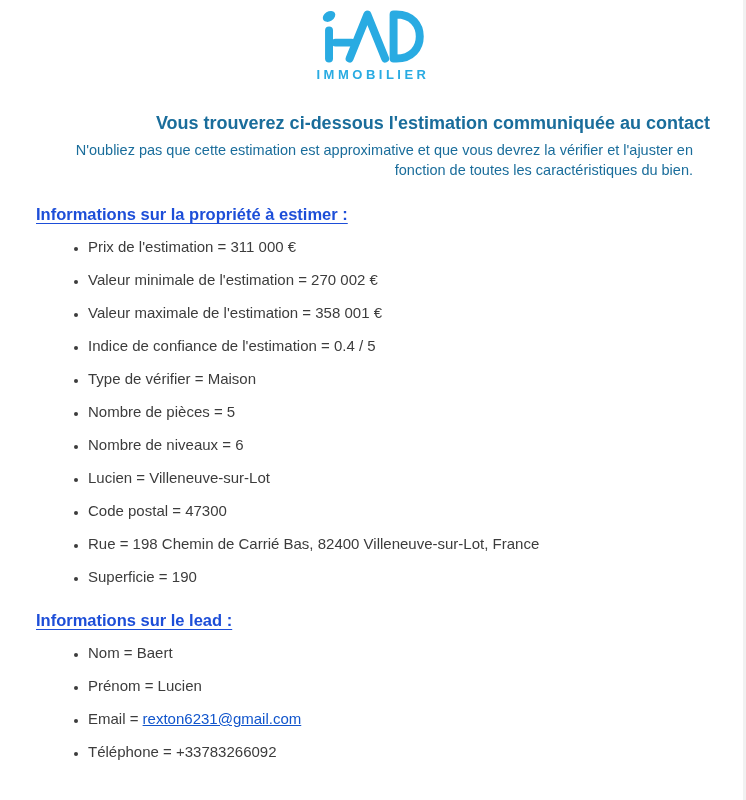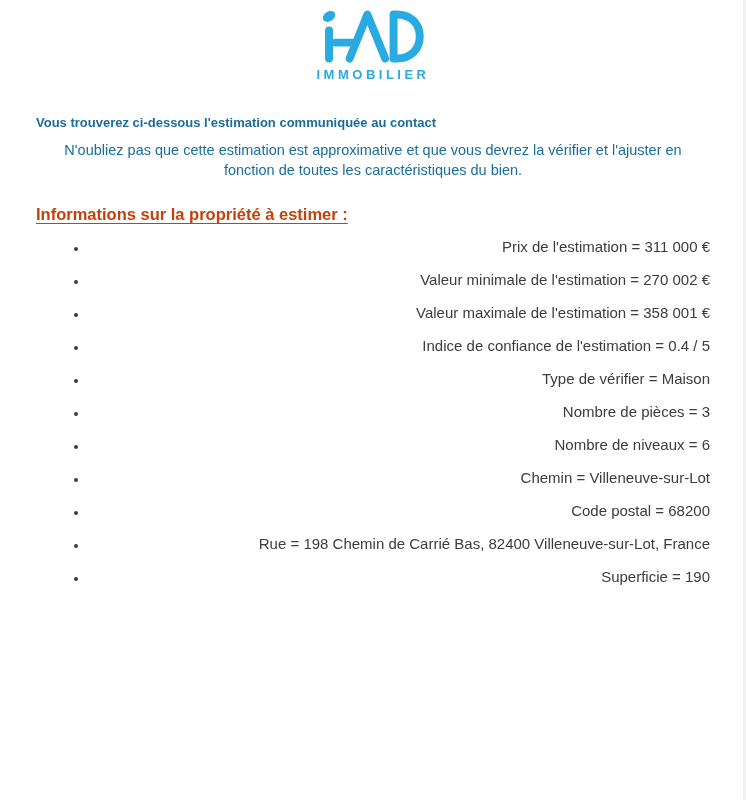--- a/index.html
+++ b/index.html
@@ -24,49 +24,48 @@
   .logo-sub{
     color:var(--brand);
     font-weight:bold;
     font-size:13px;
     letter-spacing:3.5px;
     margin-top:1px;
     text-align:center;
   }
   h1.title{
     margin:30px 0 0 0;
-    text-align:left;
+    text-align:right;
     color:var(--head);
-    font-size:13px;
+    font-size:18px;
     line-height:22px;
     font-weight:bold;
   }
   p.note{
     margin:6px auto 0 auto;
-    text-align:center;
+    text-align:right;
     color:var(--head);
     font-size:14.5px;
     line-height:20px;
     max-width:640px;
   }
   h2.section-heading{
     margin:24px 0 0 0;
     font-size:16.5px;
     line-height:20px;
     font-weight:bold;
-    color:#c2410c;
+    color:#1d4ed8;
     text-decoration:underline;
     text-underline-offset:3px;
   }
   h2.section-heading + ul{margin-top:14px;}
   ul.section-list{
     margin:14px 0 0 0;
     padding:0 0 0 52px;
     list-style:disc outside;
-    text-align:right;
   }
   ul.section-list li{
     font-size:15px;
     line-height:18px;
     margin-bottom:15px;
     color:var(--text);
   }
   ul.section-list li::marker{color:var(--text);font-size:12px;}
   a.email-link{color:var(--link);text-decoration:underline;cursor:pointer;}
   .scroll-strip{
@@ -96,24 +95,31 @@
   <p class="note">N'oubliez pas que cette estimation est approximative et que vous devrez la vérifier et l'ajuster en fonction de toutes les caractéristiques du bien.</p>
 
   <div id="sections">
       <h2 class="section-heading">Informations sur la propriété à estimer :</h2>
       <ul class="section-list">
         <li>Prix de l'estimation = 311 000 €</li>
         <li>Valeur minimale de l'estimation = 270 002 €</li>
         <li>Valeur maximale de l'estimation = 358 001 €</li>
         <li>Indice de confiance de l'estimation = 0.4 / 5</li>
         <li>Type de vérifier = Maison</li>
-        <li>Nombre de pièces = 3</li>
+        <li>Nombre de pièces = 5</li>
         <li>Nombre de niveaux = 6</li>
-        <li>Chemin = Villeneuve-sur-Lot</li>
-        <li>Code postal = 68200</li>
+        <li>Lucien = Villeneuve-sur-Lot</li>
+        <li>Code postal = 47300</li>
         <li>Rue = 198 Chemin de Carrié Bas, 82400 Villeneuve-sur-Lot, France</li>
         <li>Superficie = 190</li>
+      </ul>
+      <h2 class="section-heading">Informations sur le lead :</h2>
+      <ul class="section-list">
+        <li>Nom = Baert</li>
+        <li>Prénom = Lucien</li>
+        <li>Email = <a class="email-link" href="#">rexton6231@gmail.com</a></li>
+        <li>Téléphone = +33783266092</li>
       </ul>
     </div>
 
 </div>
 
 <div class="scroll-strip"></div>
 
 </body></html>

